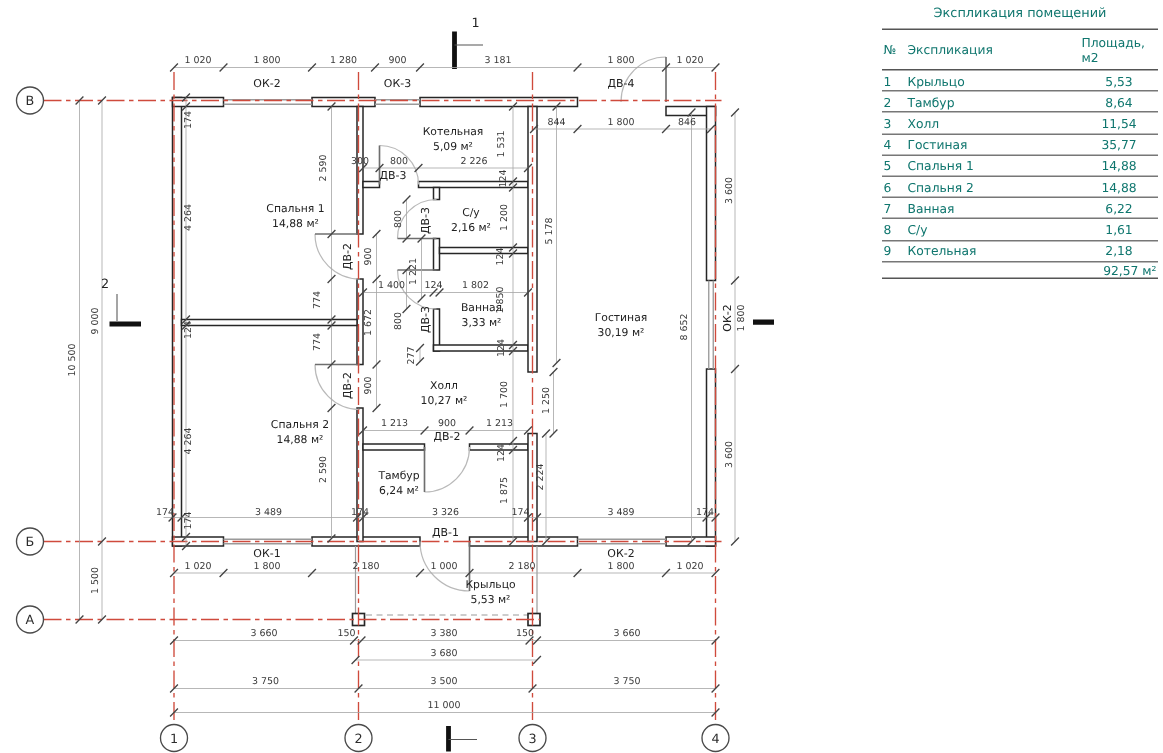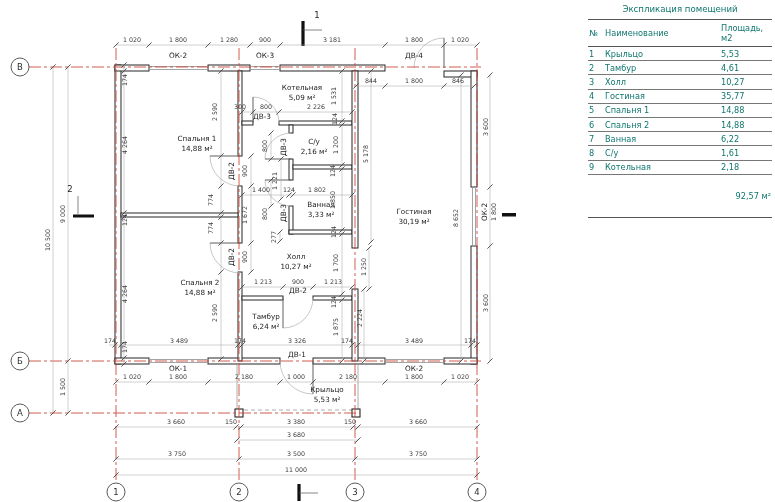--- a/index.html
+++ b/index.html
@@ -30,22 +30,22 @@
   .blackdash{fill:#111;}
   
   .sched{position:absolute;left:588px;top:1px;width:184px;color:#0f766e;}
   .sched-title{font-size:8.6px;text-align:center;padding:3px 0 5px 0;}
   .sched table{width:100%;border-collapse:collapse;font-size:8.2px;}
   .sched th{font-weight:normal;border-top:1px solid #555;border-bottom:1px solid #555;
             padding:3px 1px;text-align:left;}
   .sched th:last-child{}
   .sched td{border-bottom:0.5px solid #777;padding:1.6px 1px;}
   .sched td.num{width:14px;}
-  .sched td.area{text-align:left;width:50px;}
-  .sched .total td{border-bottom:1px solid #555;text-align:right;padding:16px 1px;}
+  .sched td.area{text-align:center;width:50px;}
+  .sched .total td{border-bottom:1px solid #555;text-align:right;padding:0 1px;}
 </style>
 </head>
 <body>
 
 <div class="stage">
 
   <svg class="plan-svg" width="775" height="502" viewBox="0 0 775 502">
 
     <g>
       <rect class="wall" x="115" y="65" width="6" height="299"></rect>
@@ -315,39 +315,39 @@
         <text x="20" y="416" text-anchor="middle" class="gridtxt">А</text>
       </g>
   </svg>
 
   <div class="sched">
     <div class="sched-title">Экспликация помещений</div>
     <table>
       <thead>
         <tr>
           <th>№</th>
-          <th>Наименование</th>
+          <th>Экспликация</th>
           <th>Площадь, м2</th>
         </tr>
       </thead>
       <tbody id="sched-body">
           <tr>
             <td class="num">1</td>
             <td class="">Крыльцо</td>
             <td class="area">5,53</td>
           </tr>
           <tr>
             <td class="num">2</td>
             <td class="">Тамбур</td>
-            <td class="area">4,61</td>
+            <td class="area">8,64</td>
           </tr>
           <tr>
             <td class="num">3</td>
             <td class="">Холл</td>
-            <td class="area">10,27</td>
+            <td class="area">11,54</td>
           </tr>
           <tr>
             <td class="num">4</td>
             <td class="">Гостиная</td>
             <td class="area">35,77</td>
           </tr>
           <tr>
             <td class="num">5</td>
             <td class="">Спальня 1</td>
             <td class="area">14,88</td>

